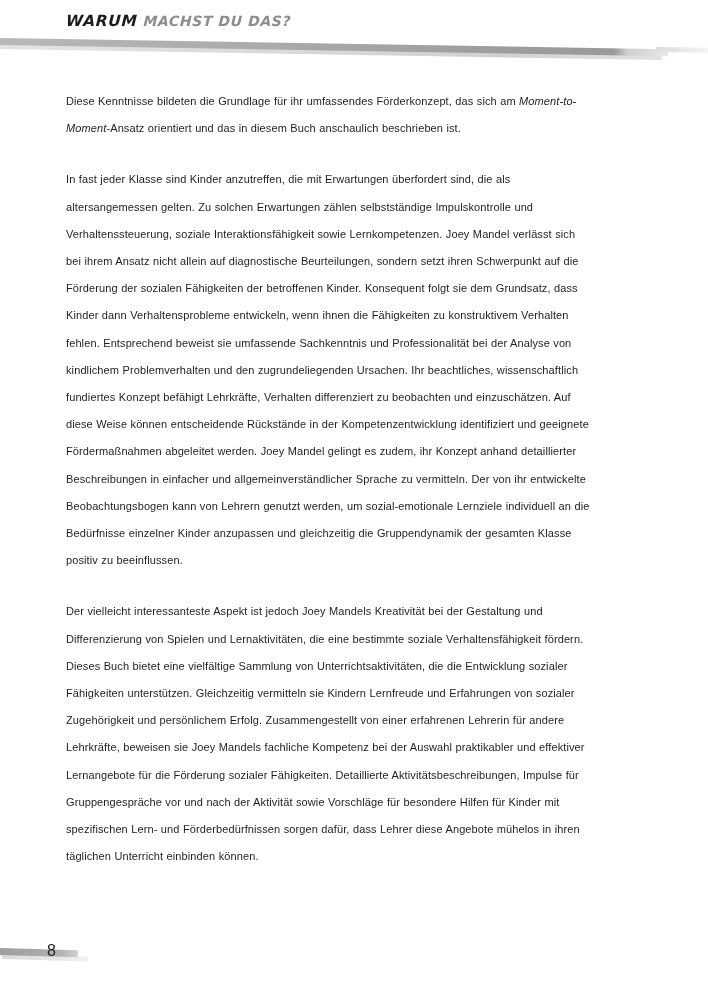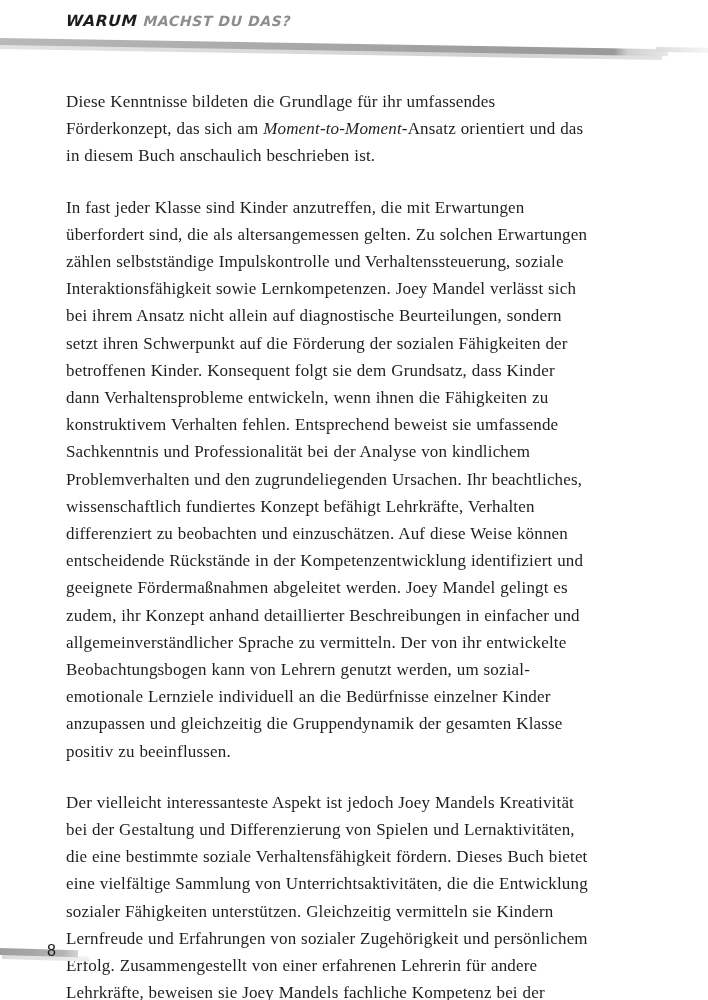--- a/index.html
+++ b/index.html
@@ -86,28 +86,27 @@
   }
 
   
   .content {
     position: absolute;
     left: 66px;
     top: 88px;
     width: 534px;
   }
   .para {
-    font-size: 17px;
+    font-size: 11px;
     line-height: 27.2px;
     color: #1e1e1e;
     text-align: left;
     margin: 0 8px 24px 0;
     letter-spacing: 0.01em;
     word-spacing: 0.02em;
-    font-family: Liberation Serif, serif;
   }
   .para:last-child {
     margin-bottom: 0;
   }
   .para em {
     font-style: italic;
   }
 
   
   .page-footer {

